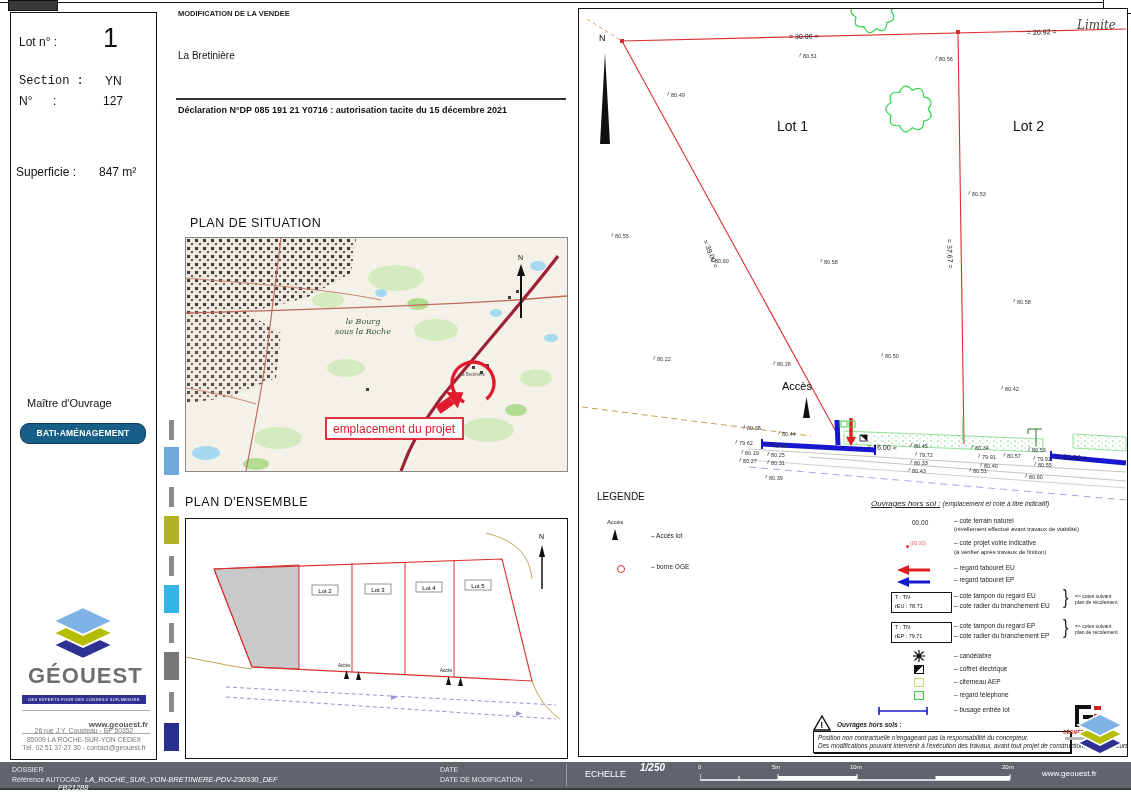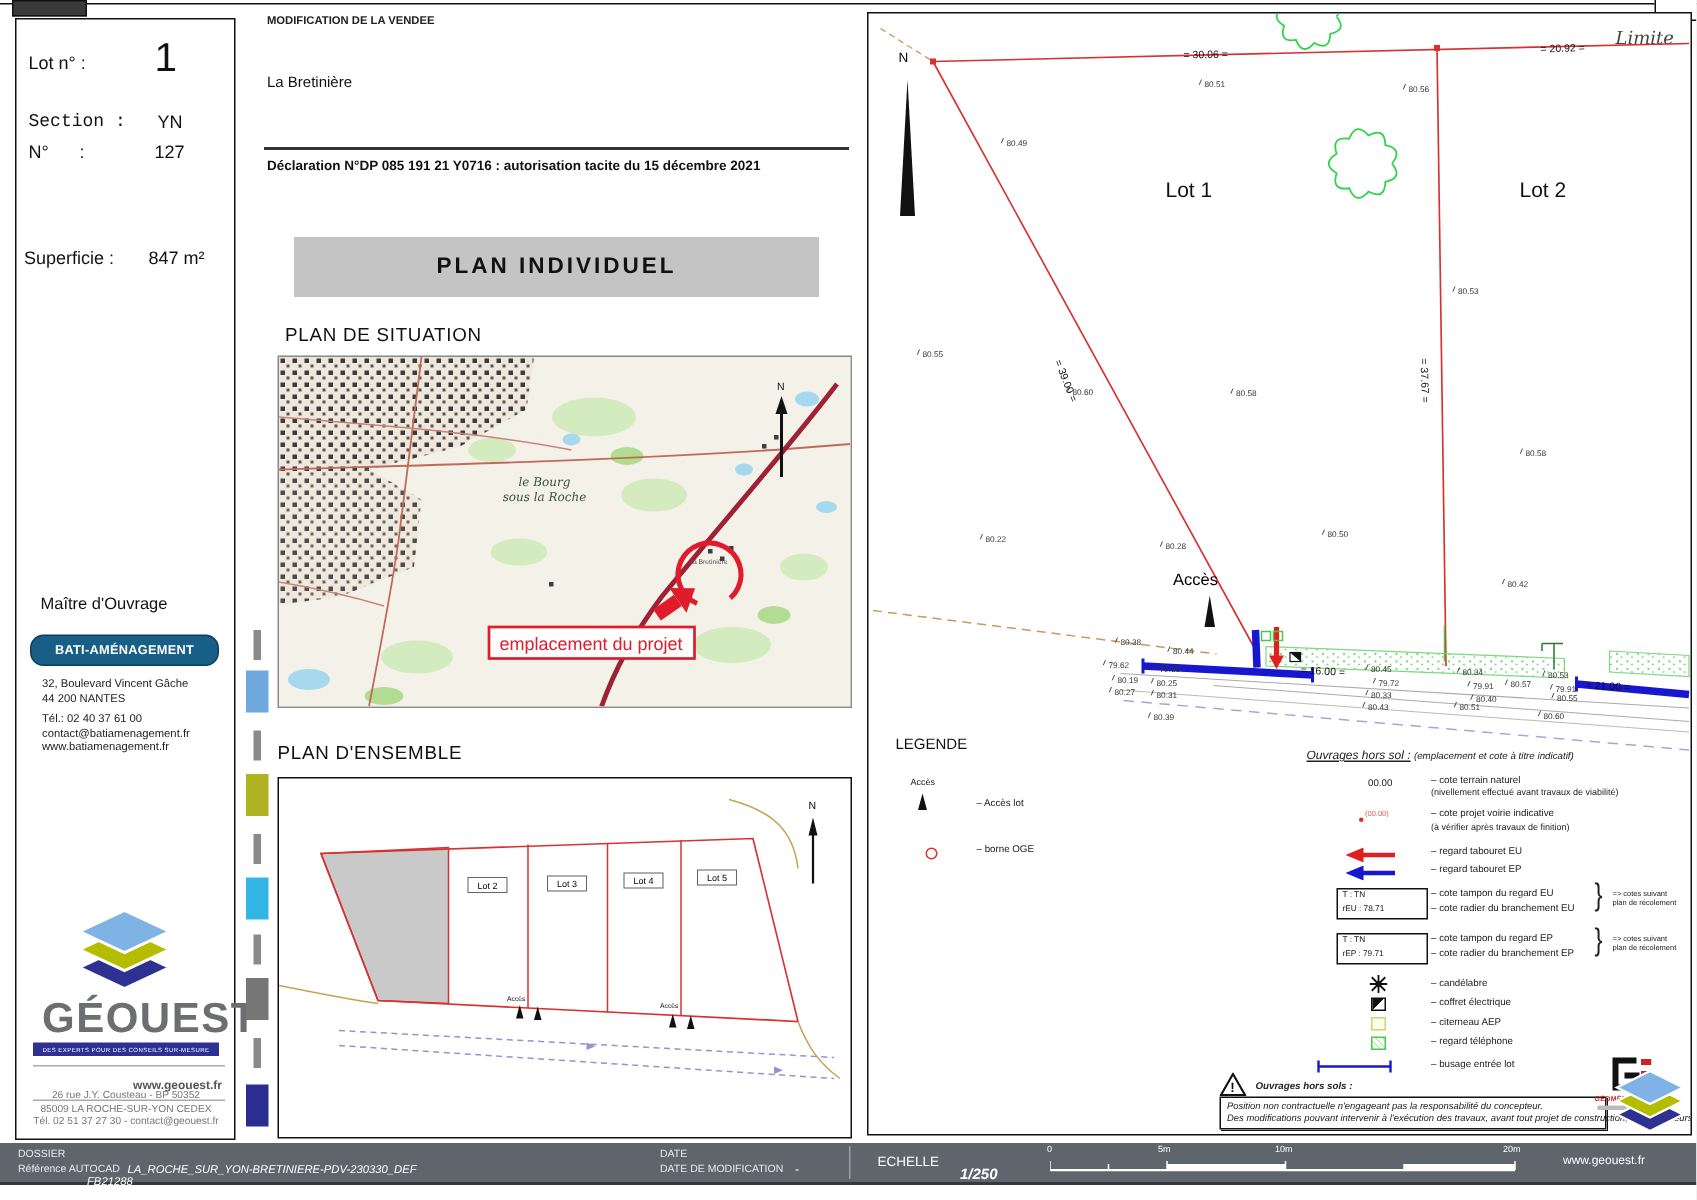--- a/index.html
+++ b/index.html
@@ -41,35 +41,27 @@
     <span class="t" style="left:8px;top:81px;font-size:12px;">N°</span>
     <span class="t" style="left:42px;top:81px;font-size:12px;">:</span>
     <span class="t" style="left:92px;top:81px;font-size:12px;">127</span>
     <span class="t" style="left:5px;top:152px;font-size:12px;">Superficie :</span>
     <span class="t" style="left:88px;top:152px;font-size:12px;">847 m²</span>
 
     <span class="t" style="left:16px;top:384px;font-size:11px;">Maître d'Ouvrage</span>
     <div class="t" style="left:9px;top:410px;width:124px;height:19px;background:#175f86;border-radius:9px;border:1px solid #0d3d5c;color:#fff;font-size:8.5px;font-weight:bold;letter-spacing:.2px;text-align:center;line-height:19px;">
       <span>BATI-AMÉNAGEMENT</span>
     </div>
-    <div class="t addr" style="left:17px;top:438px;">
-      <div>32, Boulevard Vincent Gâche</div>
-      <div>44 200 NANTES</div>
-      <div style="height:4px;"></div>
-      <div>Tél.: 02 40 37 61 00</div>
-      <div>contact@batiamenagement.fr</div>
-      <div>www.batiamenagement.fr</div>
-    </div>
 
     <svg style="position:absolute;left:38px;top:592px;" width="68" height="58" viewBox="0 0 68 58">
       <polygon points="34,26 64,40 34,54 4,40" fill="#2e3192" stroke="#fff" stroke-width="2"></polygon>
       <polygon points="34,14 64,28 34,42 4,28" fill="#b5bd00" stroke="#fff" stroke-width="2"></polygon>
       <polygon points="34,2 64,16 34,30 4,16" fill="#7fb2e5" stroke="#fff" stroke-width="2"></polygon>
     </svg>
-    <span class="t" style="left:17px;top:650px;font-size:28px;font-weight:bold;color:#6d6e71;letter-spacing:1px;">GÉOUEST</span>
+    <span class="t" style="left:17px;top:650px;font-size:22px;font-weight:bold;color:#6d6e71;letter-spacing:1px;">GÉOUEST</span>
     <div class="t" style="left:11px;top:682px;width:124px;height:9px;background:#2e3192;color:#fff;font-size:4px;text-align:center;line-height:9px;letter-spacing:.3px;">
       <span>DES EXPERTS POUR DES CONSEILS SUR-MESURE</span>
     </div>
     <div class="t" style="left:11px;top:697px;width:124px;border-top:1px solid #aaa;border-bottom:1px solid #aaa;text-align:right;padding:2px 2px;">
       <span style="font-size:8px;font-weight:bold;color:#555;">www.geouest.fr</span>
     </div>
     <div class="t" style="left:4px;top:714px;width:138px;text-align:center;font-size:6.8px;line-height:8.6px;color:#777;">
       <div>26 rue J.Y. Cousteau - BP 50352</div>
       <div>85009 LA ROCHE-SUR-YON CEDEX</div>
       <div>Tél. 02 51 37 27 30 - contact@geouest.fr</div>
@@ -85,23 +77,20 @@
   <div class="dash" style="top:623px;"></div>
   <div class="cblock" style="top:652px;background:#767676;"></div>
   <div class="dash" style="top:692px;"></div>
   <div class="cblock" style="top:723px;background:#2a2e8f;"></div>
 
   <span class="t" style="left:178px;top:9px;font-size:7.5px;font-weight:bold;color:#222;">MODIFICATION DE LA VENDEE</span>
   <span class="t" style="left:178px;top:50px;font-size:10px;">La Bretinière</span>
   <div class="t" style="left:176px;top:98px;width:390px;border-top:2px solid #333;"></div>
   <span class="t" style="left:178px;top:105px;font-size:9px;font-weight:600;">Déclaration N°DP 085 191 21 Y0716 : autorisation tacite du 15 décembre 2021</span>
 
-  <div class="t" style="left:196px;top:158px;width:350px;height:40px;background:#c4c4c4;text-align:center;line-height:40px;">
-    <span style="font-size:15px;font-weight:600;letter-spacing:2px;">PLAN INDIVIDUEL</span>
-  </div>
 
   <span class="t" style="left:190px;top:216px;font-size:12.5px;letter-spacing:.5px;">PLAN DE SITUATION</span>
 
   <div class="t" style="left:185px;top:237px;width:381px;height:233px;border:1px solid #888;overflow:hidden;">
     <svg width="381" height="233" viewBox="0 0 381 233">
       <defs>
         <pattern id="urbanPat" width="8" height="8" patternUnits="userSpaceOnUse">
           <rect width="8" height="8" fill="#efe7dc"></rect>
           <rect x="1" y="1" width="3" height="3" fill="#3c3c3c"></rect>
           <rect x="5" y="5" width="2" height="2" fill="#555"></rect>
@@ -442,21 +431,21 @@
     <span class="t ftlab" style="left:12px;top:4px;">DOSSIER</span>
     <span class="t ftval" style="left:58px;top:21px;">FB21288</span>
     <span class="t ftlab" style="left:12px;top:14px;">Référence AUTOCAD</span>
     <span class="t ftval" style="left:85px;top:13px;">LA_ROCHE_SUR_YON-BRETINIERE-PDV-230330_DEF</span>
     <span class="t ftlab" style="left:440px;top:4px;">DATE</span>
     <span class="t ftval" style="left:482px;top:3px;margin-top:44px;">06/04/2023</span>
     <span class="t ftlab" style="left:440px;top:14px;">DATE DE MODIFICATION</span>
     <span class="t ftval" style="left:530px;top:13px;">-</span>
     <span class="t" style="left:566px;top:2px;width:0;height:22px;border-left:1px solid #9aa0a8;"></span>
     <span class="t" style="left:585px;top:7px;font-size:9px;color:#fff;">ECHELLE</span>
-    <span class="t" style="left:640px;top:0;font-size:10px;font-weight:bold;font-style:italic;color:#fff;margin-top:16px;">1/250</span>
+    <span class="t" style="left:640px;top:0;font-size:10px;font-weight:bold;font-style:italic;color:#fff;">1/250</span>
 
     <div class="t" style="left:700px;top:0;width:320px;height:26px;">
       <span class="t" style="left:-2px;top:2px;font-size:6px;color:#fff;">0</span>
       <span class="t" style="left:72px;top:2px;font-size:6px;color:#fff;">5m</span>
       <span class="t" style="left:150px;top:2px;font-size:6px;color:#fff;">10m</span>
       <span class="t" style="left:302px;top:2px;font-size:6px;color:#fff;">20m</span>
       <svg style="position:absolute;left:0;top:10px;" width="315" height="12">
         <line x1="0" y1="8" x2="310" y2="8" stroke="#fff" stroke-width="1.5"></line>
         <g stroke="#fff" stroke-width="1">
             <line x1="0" y1="2" x2="0" y2="8"></line>

